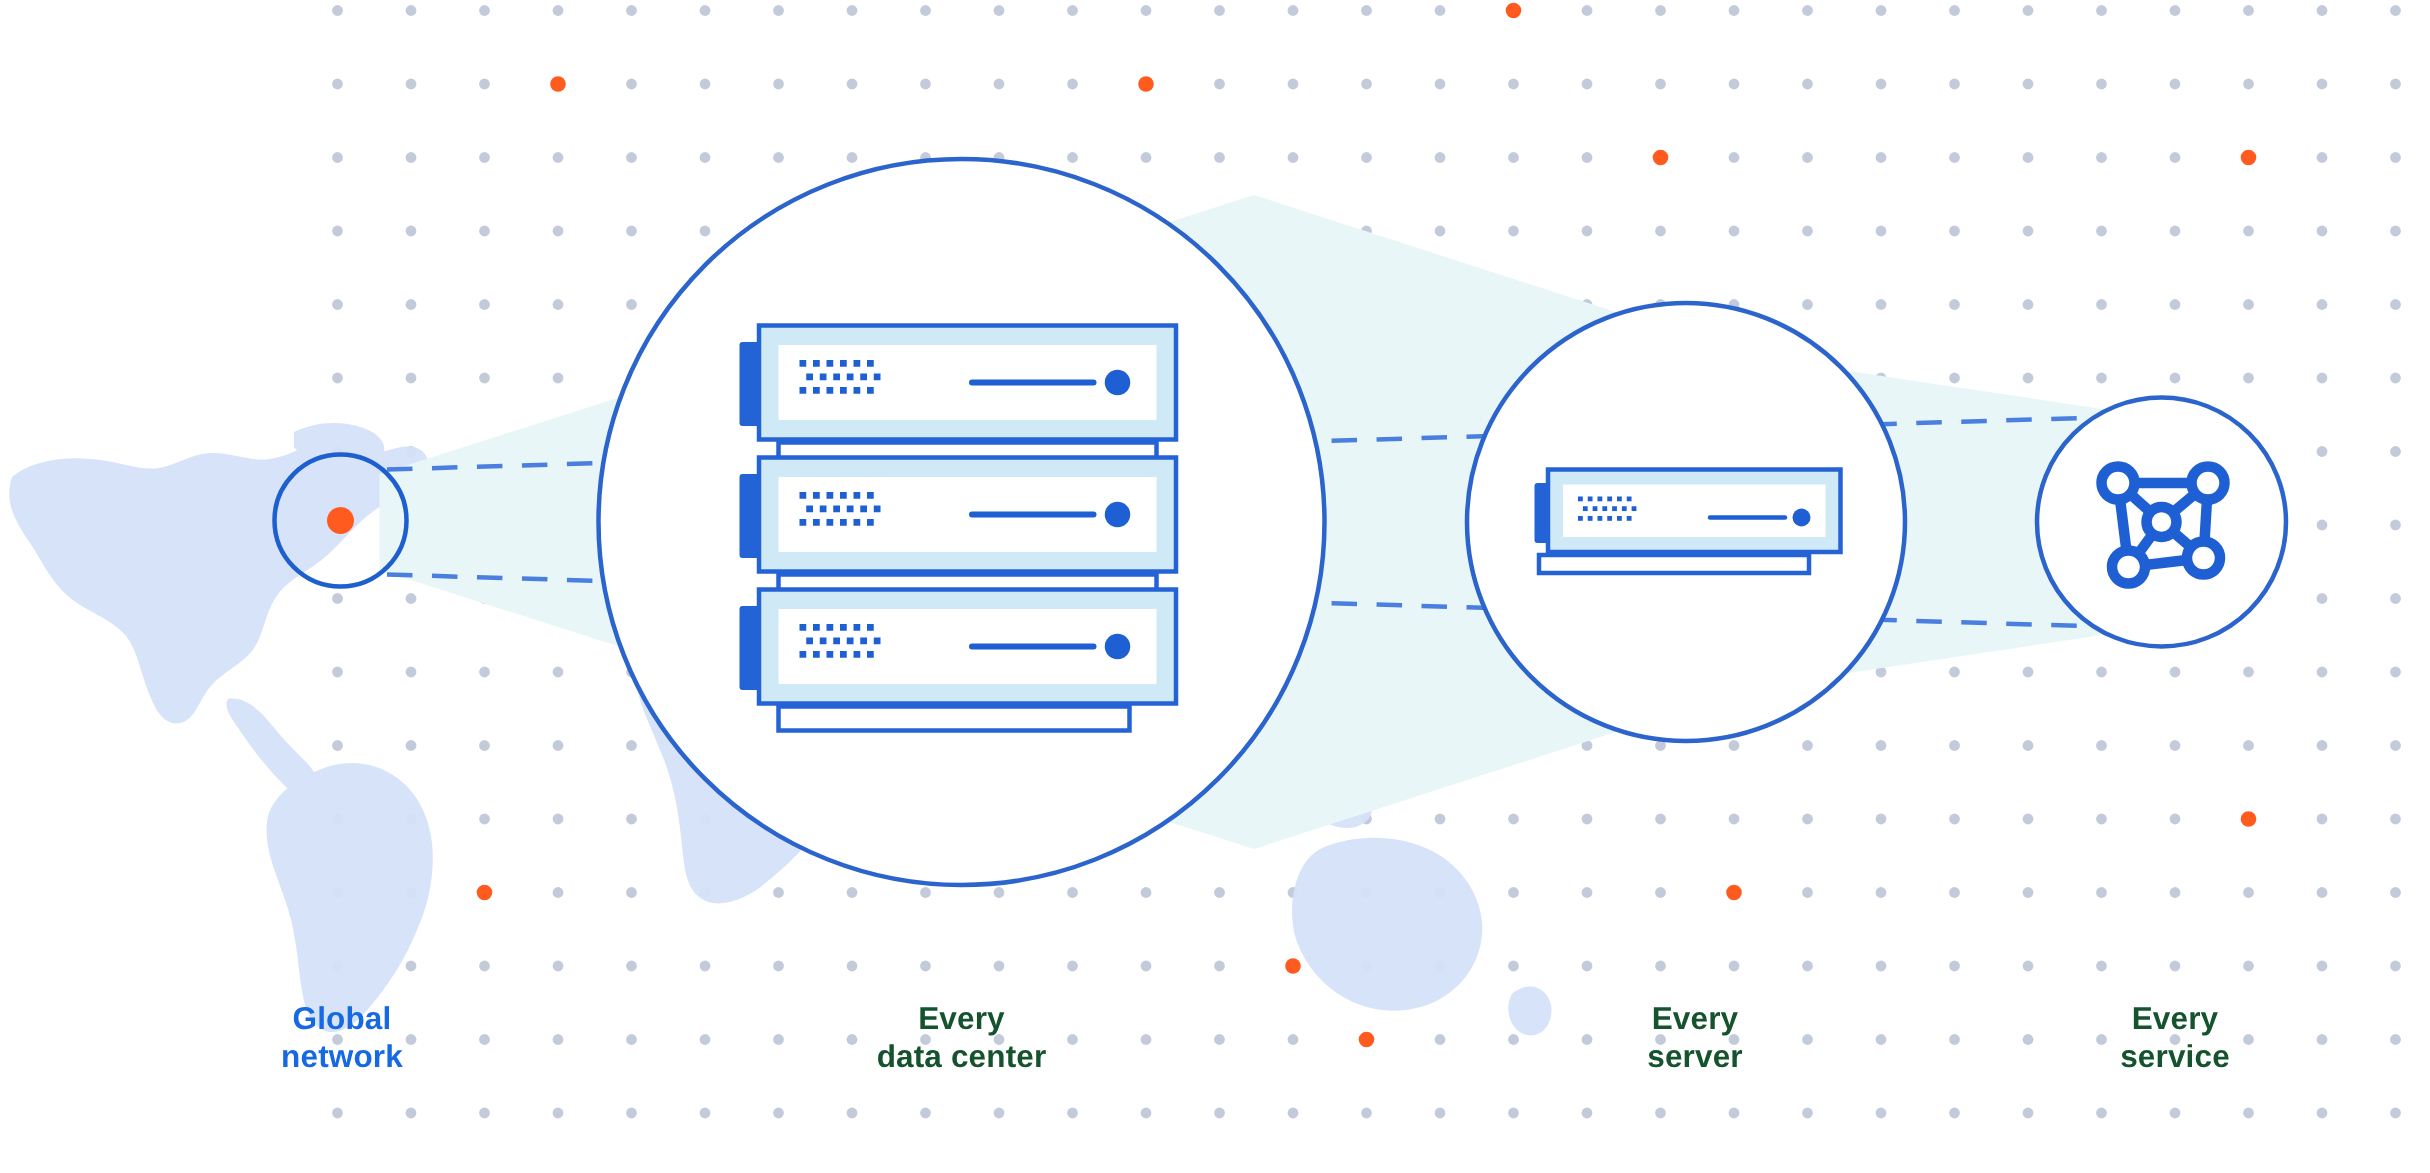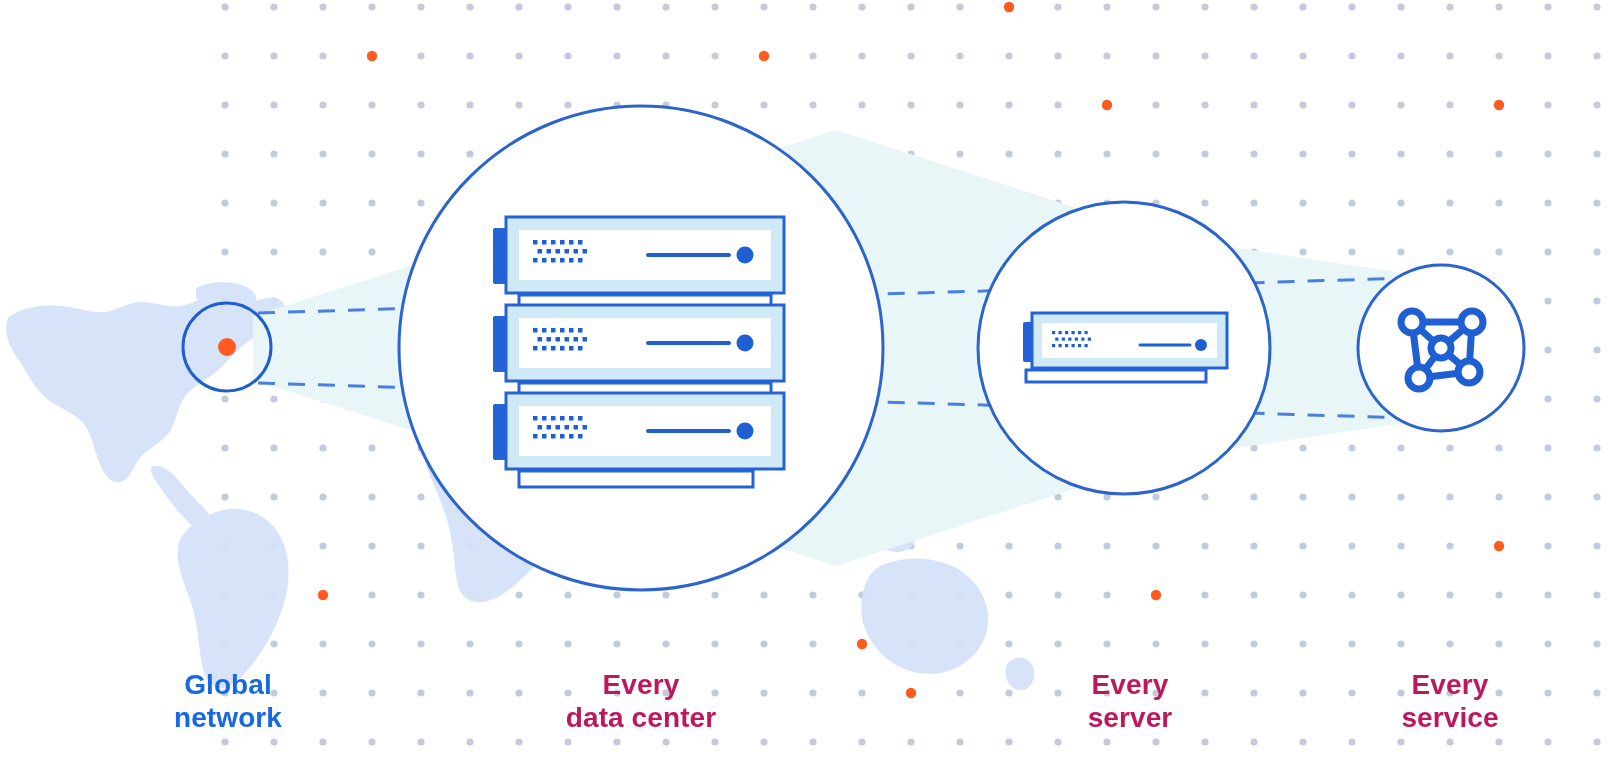--- a/index.html
+++ b/index.html
@@ -27,27 +27,27 @@
   #dot-grid      { z-index: 1; }
   #world-map     { z-index: 2; }
   #funnels       { z-index: 3; }
   #circles       { z-index: 4; }
   #illustrations { z-index: 5; }
   #labels        { z-index: 6; }
 
   .label {
     position: absolute;
     text-align: center;
-    font-size: 28px;
+    font-size: 21px;
     font-weight: 700;
     line-height: 1.18;
     letter-spacing: 0.1px;
     white-space: pre-line;
   }
-  .label.dark  { color: #be185d; }
+  .label.dark  { color: #14532d; }
   .label.blue  { color: #1668e3; }
 </style>
 </head>
 <body>
 
 <div id="stage">
 
   <svg class="layer" id="dot-grid" viewBox="0 0 1620 782" xmlns="http://www.w3.org/2000/svg">
     <g id="grid-dots">
         <circle cx="225" cy="7" r="3.6" fill="#c3cbdb"></circle>

